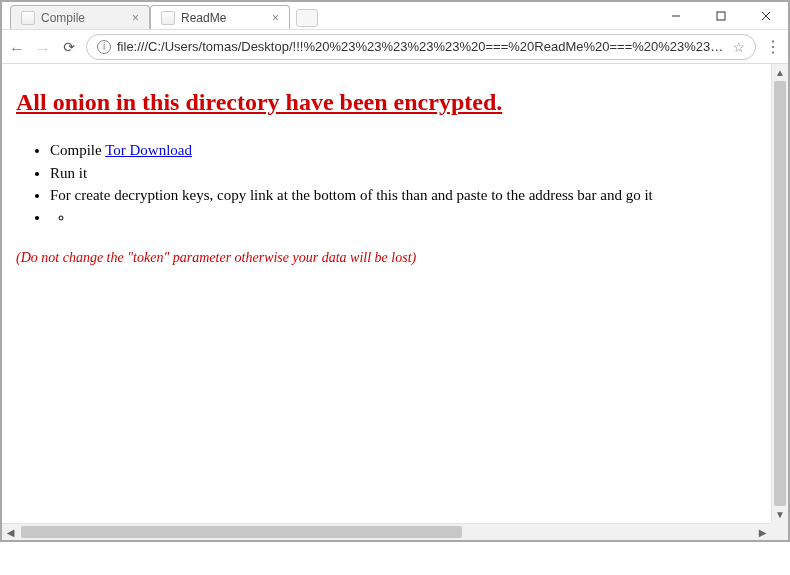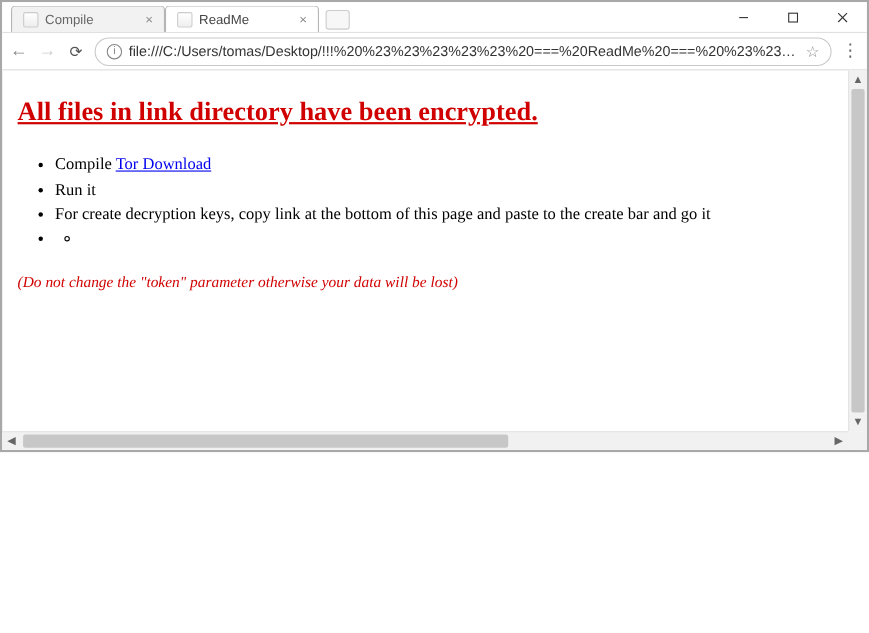--- a/index.html
+++ b/index.html
@@ -8,21 +8,21 @@
     padding: 0;
     width: 790px;
     height: 575px;
     font-family: "Segoe UI", Arial, sans-serif;
     background: #fff;
     overflow: hidden;
     position: relative;
   }
   .outer-border {
     width: 790px;
-    height: 411px;
+    height: 542px;
     border: 2px solid #a8a8a8;
     position: relative;
   }
 
   
   .titlebar {
     height: 28px;
     background: #fff;
     display: flex;
     align-items: stretch;
@@ -314,29 +314,29 @@
       <span class="info-icon" title="View site information">i</span>
       <span class="url">file:///C:/Users/tomas/Desktop/!!!%20%23%23%23%23%23%20===%20ReadMe%20===%20%23%23%23%23%23...</span>
       <span class="star" title="Bookmark this page">☆</span>
     </div>
     <div class="menu-dots" title="Customize and control">⋮</div>
   </div>
 
   <div class="viewport">
     <div class="page">
 
-      <div class="h1">All files in link directory have been encrypted.</div>
+      <div class="h1">All onion in this directory have been encrypted.</div>
 
 
       <ul class="outer">
         <li>
           <span>Compile </span><a href="#" class="tor-link">Tor Download</a>
         </li>
         <li>Run it</li>
-        <li>For create decryption keys, copy link at the bottom of this page and paste to the create bar and go it</li>
+        <li>For create decryption keys, copy link at the bottom of this than and paste to the address bar and go it</li>
         <li>
           <ul class="inner">
             <li></li>
           </ul>
         </li>
       </ul>
 
       <div class="warn">(Do not change the "token" parameter otherwise your data will be lost)</div>
 
 

